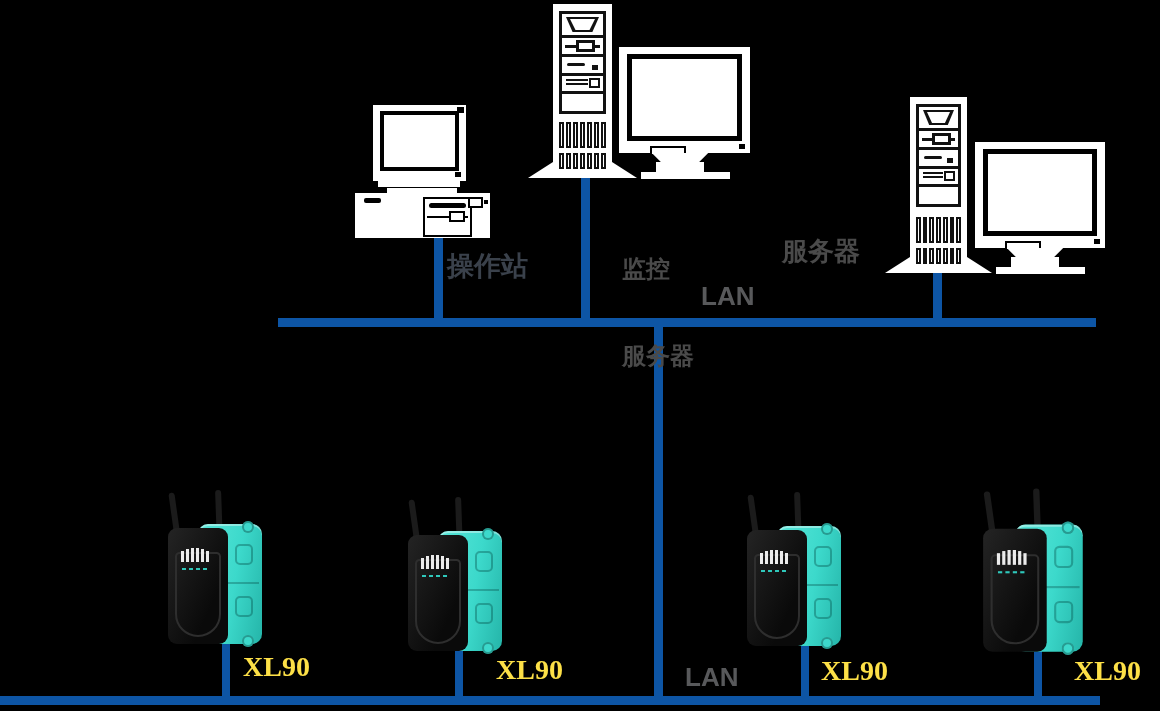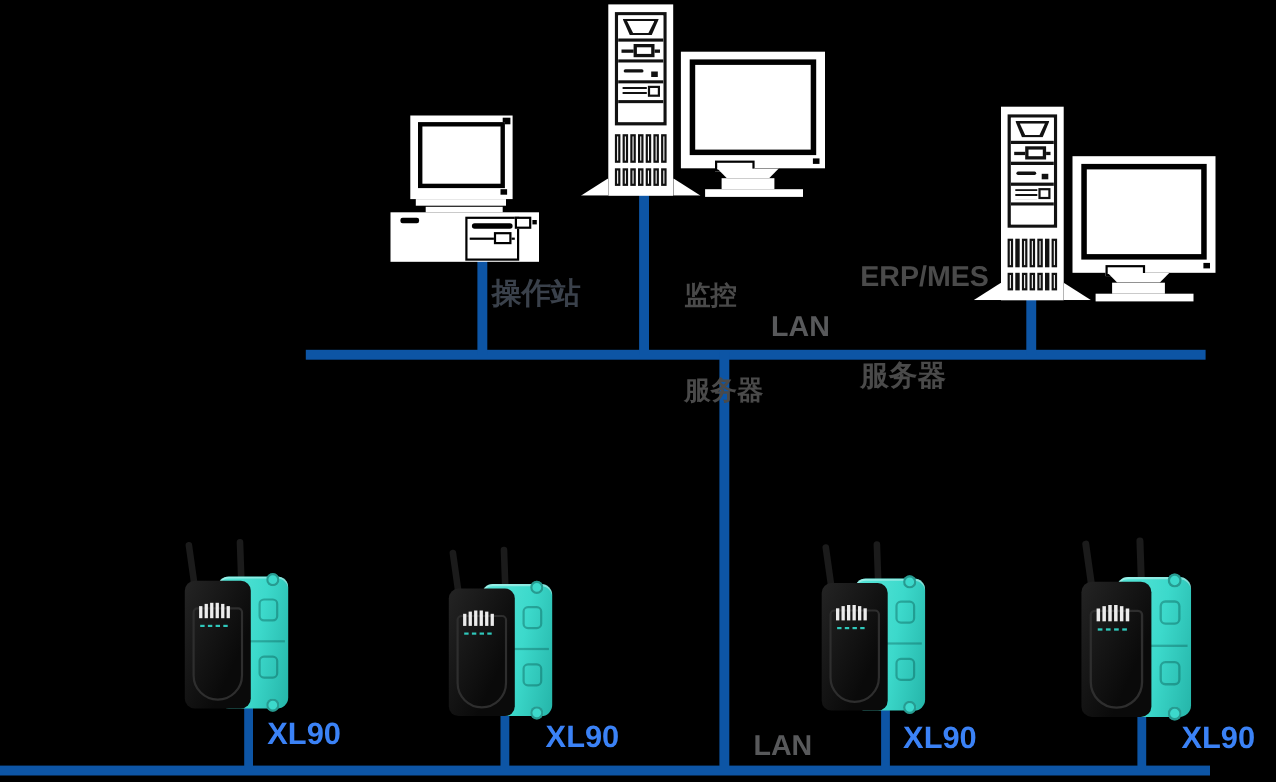--- a/index.html
+++ b/index.html
@@ -6,21 +6,21 @@
   .stage{
     position:relative;width:1160px;height:711px;background:#000000;
     overflow:hidden;font-family:"Liberation Sans",sans-serif;
   }
   
   .line{position:absolute;background:#0D55A5;}
   
   .lbl{position:absolute;font-weight:bold;white-space:pre;}
   .lbl-dark{color:#3A414B;}
   .lbl-gray{color:#4A4A4A;}
-  .lbl-steel{color:#3b82f6;}
+  .lbl-steel{color:#fde047;font-family:Liberation Serif, serif;}
   .lbl-lan{color:#58595B;}
   
   .crt{position:absolute;background:#fff;}
   .crt .screen{position:absolute;left:8px;right:8px;top:7px;bottom:12px;border:5px solid #000;background:#fff;}
   .crt.small .screen{left:7px;right:7px;top:6px;bottom:10px;border-width:4px;}
   .crt .dot{position:absolute;right:5px;bottom:4px;width:6px;height:5px;background:#000;}
   .crt .notch{position:absolute;right:2px;top:2px;width:7px;height:6px;background:#000;}
   .stand-slot{position:absolute;border:2px solid #000;background:#fff;width:32px;height:6px;}
   .ped{position:absolute;background:#fff;clip-path:polygon(6% 0,94% 0,80% 100%,20% 100%);}
   .stem{position:absolute;background:#fff;}
@@ -163,21 +163,20 @@
     <div class="stem" style="left:656px;top:162px;width:48px;height:10px;"></div>
     <div class="base" style="left:641px;top:172px;width:89px;height:7px;"></div>
     <div class="lbl lbl-gray" style="left:622px;top:196px;font-size:24px;line-height:29px;">
       <div>监控</div>
       <div>服务器</div>
     </div>
   </div>
 
   <div>
     <div class="lbl lbl-gray" style="left:782px;top:176px;font-size:26px;line-height:30px;">
-      <div>ERP/MES</div>
       <div>服务器</div>
     </div>
     <div class="tower" style="left:910px;top:97px;width:57px;height:176px;">
       <div class="frame">
         <div class="bay trap">
             <div class="trapB"></div>
             <div class="trapW"></div>
           </div>
         <div class="bay cd">
             <div class="cdline"></div>

